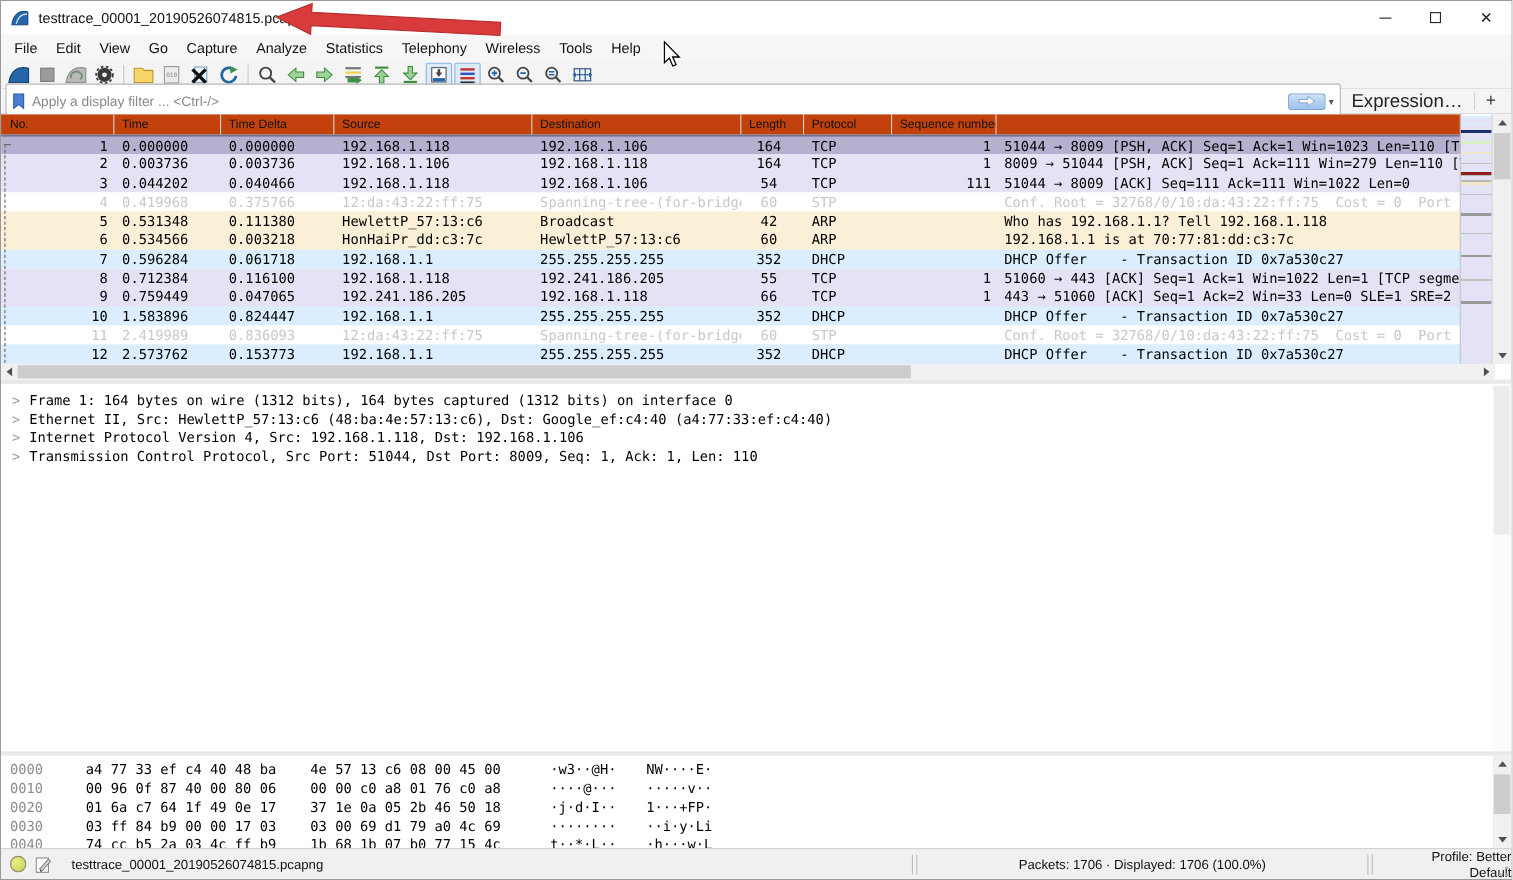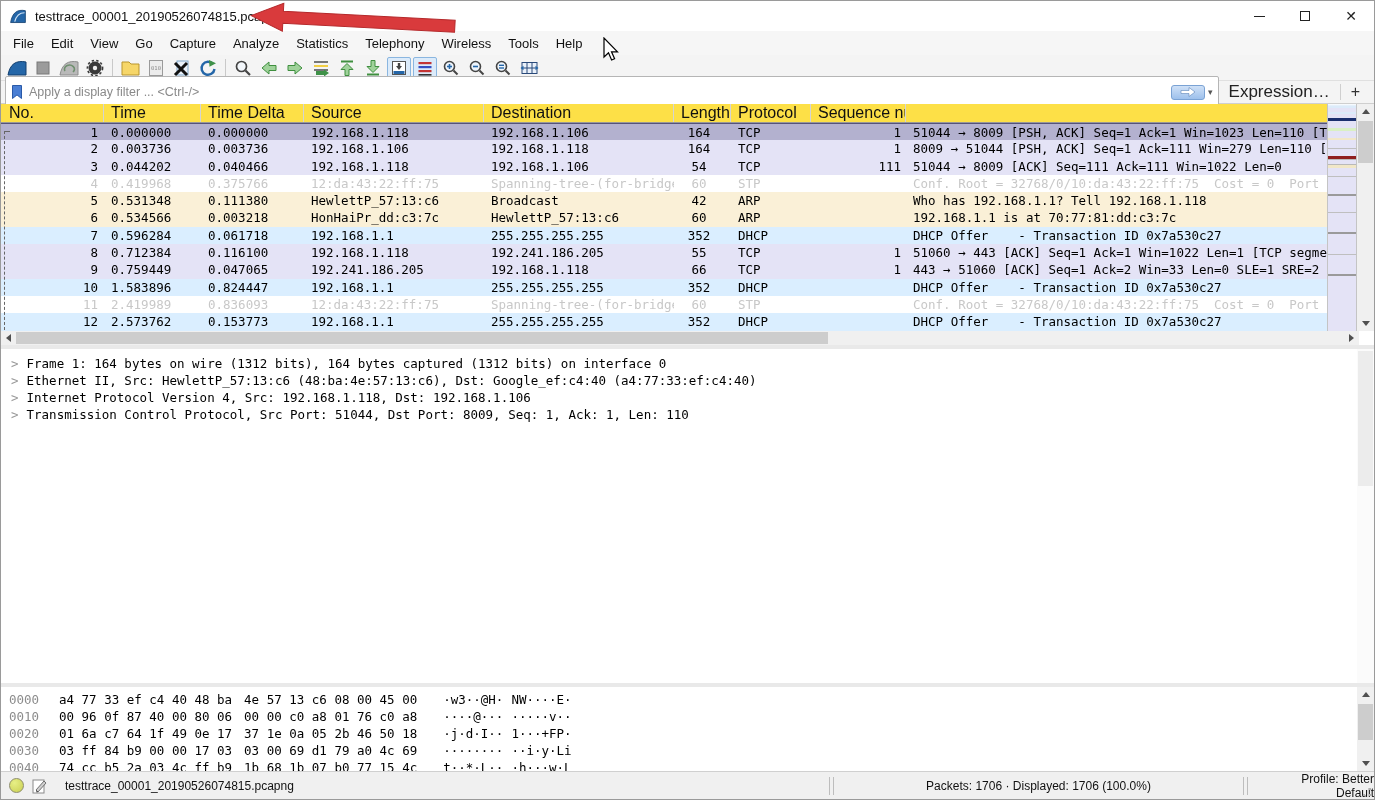--- a/index.html
+++ b/index.html
@@ -34,21 +34,21 @@
   .filter-input { flex:1; border:none; outline:none; font-size:12.5px; color:#222; height:16px; font-family:"Liberation Sans",sans-serif; }
   .filter-input::placeholder { color:#8a8a8a; opacity:1; }
   .apply-btn { width:34px; height:15px; background:linear-gradient(#cfe1f7,#9dc0ec); border:1px solid #7aa2d4; border-radius:3px; margin-right:3px; display:flex; align-items:center; justify-content:center; }
   .apply-caret { font-size:9px; color:#555; margin-right:5px; }
   .expr-label { font-size:17px; color:#222; padding:0 10px; }
   .filter-sep { width:1px; height:16px; background:#cfcfcf; }
   .add-btn { font-size:16px; color:#333; padding:0 10px; }
 
   
   .packetlist { position:relative; height:241px; background:#fff; flex:0 0 auto; font-family:"DejaVu Sans Mono", monospace; font-size:12.5px; }
-  .plist-header { display:flex; height:19px; background:#fde047; border-bottom:1px solid #989898; font-family:"Liberation Sans",sans-serif; font-size:16px; color:#111; width:1328px; }
+  .plist-header { display:flex; height:19px; background:#c2410c; border-bottom:1px solid #989898; font-family:"Liberation Sans",sans-serif; font-size:11px; color:#111; width:1328px; }
   .hcell { display:flex; align-items:center; padding-left:7px; border-right:1px solid #d4d4d4; overflow:hidden; white-space:nowrap; }
   .rows-area { position:relative; width:1328px; }
   .prow { display:flex; height:17.3px; line-height:17.3px; white-space:pre; color:#000; }
   .c { overflow:hidden; white-space:pre; }
   .w-no{width:103px; text-align:right; padding-right:6px;}
   .w-t{width:97px; padding-left:7px;}
   .w-d{width:103px; padding-left:7px;}
   .w-s{width:180px; padding-left:7px;}
   .w-ds{width:190px; padding-left:7px;}
   .w-l{width:57px; text-align:center; padding-right:7px;}
@@ -77,21 +77,21 @@
 
   
   .details { position:relative; height:338px; background:#fff; border-top:4px solid #e9e9e9; flex:0 0 auto; font-family:"DejaVu Sans Mono", monospace; font-size:12.5px; color:#000; padding-top:6px; }
   .dline { height:17px; line-height:17px; padding-left:10px; white-space:pre; }
   .expander { color:#9a9a9a; margin-right:8px; }
   .dscroll { position:absolute; right:0; top:0; width:17px; height:100%; background:#fbfbfb; }
   .dthumb { position:absolute; left:1px; top:2px; width:15px; height:135px; background:#ececec; }
 
   
   .bytes { position:relative; height:88px; background:#fff; border-top:4px solid #e9e9e9; flex:0 0 auto; font-family:"DejaVu Sans Mono", monospace; font-size:12.5px; padding-top:4px; }
-  .bline { display:flex; height:17px; line-height:17px; white-space:pre; }
+  .bline { display:flex; height:17px; line-height:17px; white-space:pre;gap:19px; }
   .b-off { width:34px; margin-left:8px; color:#8c8c8c; }
   .b-h1 { margin-left:16px; color:#000; }
   .b-h2 { margin-left:12px; color:#000; }
   .b-a1 { margin-left:26px; color:#000; }
   .b-a2 { margin-left:8px; color:#000; }
   .bscroll { position:absolute; right:0; top:0; width:17px; height:100%; background:#f0f0f0; }
 
   
   .statusbar { height:28px; background:#f0f0f0; border-top:1px solid #d0d0d0; display:flex; align-items:center; font-size:12px; color:#111; flex:1 1 auto; position:relative; }
   .expert-dot { width:15px; height:15px; border-radius:50%; background:radial-gradient(circle at 35% 30%, #e7ef86, #c9cf52); border:1px solid #8e8e6a; margin:0 8px 0 8px; }

